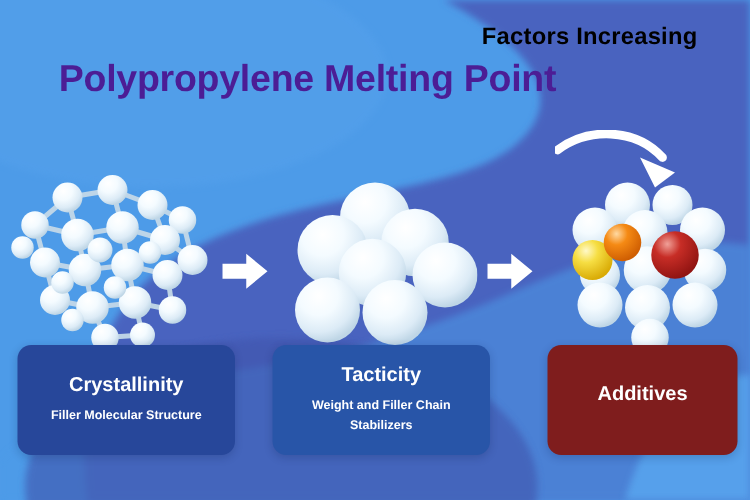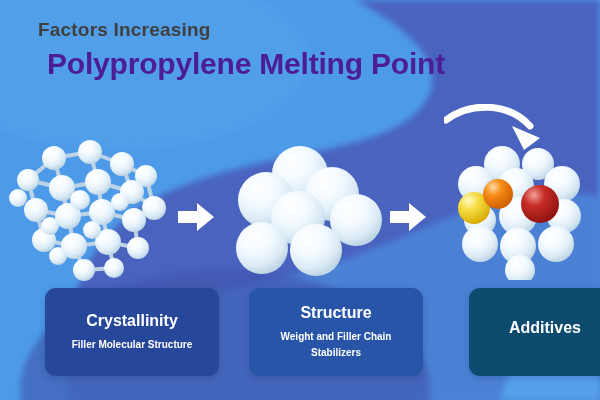--- a/index.html
+++ b/index.html
@@ -23,26 +23,27 @@
   }
 
   
   .header {
     position: absolute;
     left: 38px;
     top: 20px;
     width: 520px;
   }
   .kicker {
-    color: #404040;
+    color: #000000;
     font-size: 19px;
     font-weight: bold;
     letter-spacing: 0.2px;
     line-height: 1.1;
     margin: 0 0 6px 0;
+    text-align: right;
   }
   .headline {
     color: #4c1d95;
     font-size: 30px;
     font-weight: bold;
     letter-spacing: -0.2px;
     line-height: 1.12;
     margin: 0;
     padding-left: 9px;
   }
@@ -70,43 +71,42 @@
   #curved-arrow {
     position: absolute;
     left: 444px;
     top: 104px;
   }
   #curved-arrow svg { display: block; }
 
   
   .card {
     position: absolute;
-    top: 288px;
+    top: 276px;
     height: 88px;
     border-radius: 11px;
     box-sizing: border-box;
     display: flex;
     flex-direction: column;
     align-items: center;
     justify-content: center;
     padding: 4px 8px;
     box-shadow: 0 2px 7px rgba(10, 25, 70, 0.20);
-    margin-left: 31px;
   }
   #card-crystallinity {
     left: 14px;  width: 174px;
     background: #27479a;
   }
   #card-molecular {
     left: 218px; width: 174px;
     background: #2855a8;
   }
   #card-additives {
     left: 438px; width: 152px;
-    background: #0c4a6e;
+    background: #7f1d1d;
   }
   .card-title {
     color: #ffffff;
     font-size: 16px;
     font-weight: bold;
     line-height: 1.15;
     margin: 0 0 7px 0;
     text-align: center;
   }
   .card-sub {
@@ -295,21 +295,21 @@
       <path d="M 68 22 L 96 34 L 80 46 Z" fill="#ffffff"></path>
     </svg>
   </div>
 
   <div class="card" id="card-crystallinity">
     <div class="card-title">Crystallinity</div>
     <div class="card-sub">Filler Molecular Structure</div>
   </div>
 
   <div class="card" id="card-molecular">
-    <div class="card-title">Structure</div>
+    <div class="card-title">Tacticity</div>
     <div class="card-sub">Weight and Filler Chain Stabilizers</div>
   </div>
 
   <div class="card" id="card-additives">
     <div class="card-title">Additives</div>
   </div>
 
 </div>
 
 </body></html>

